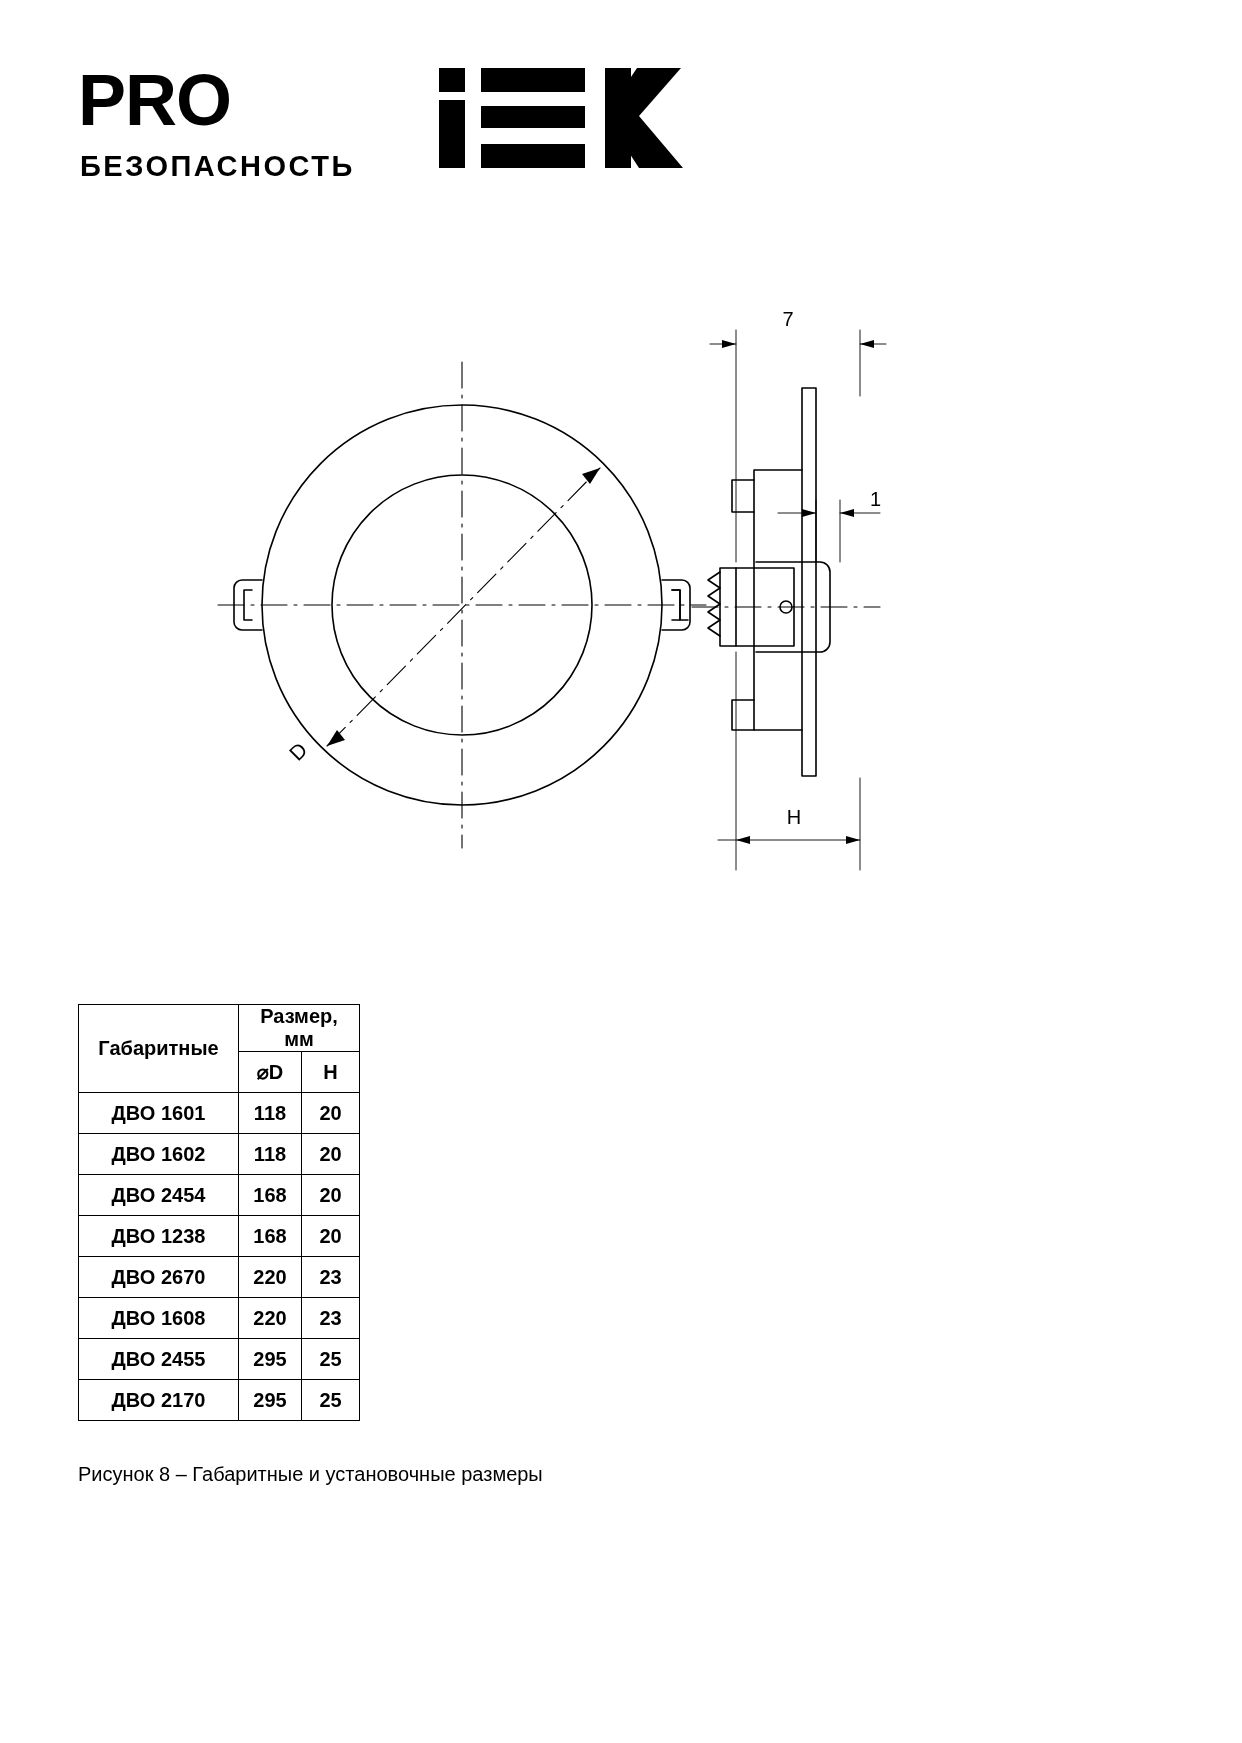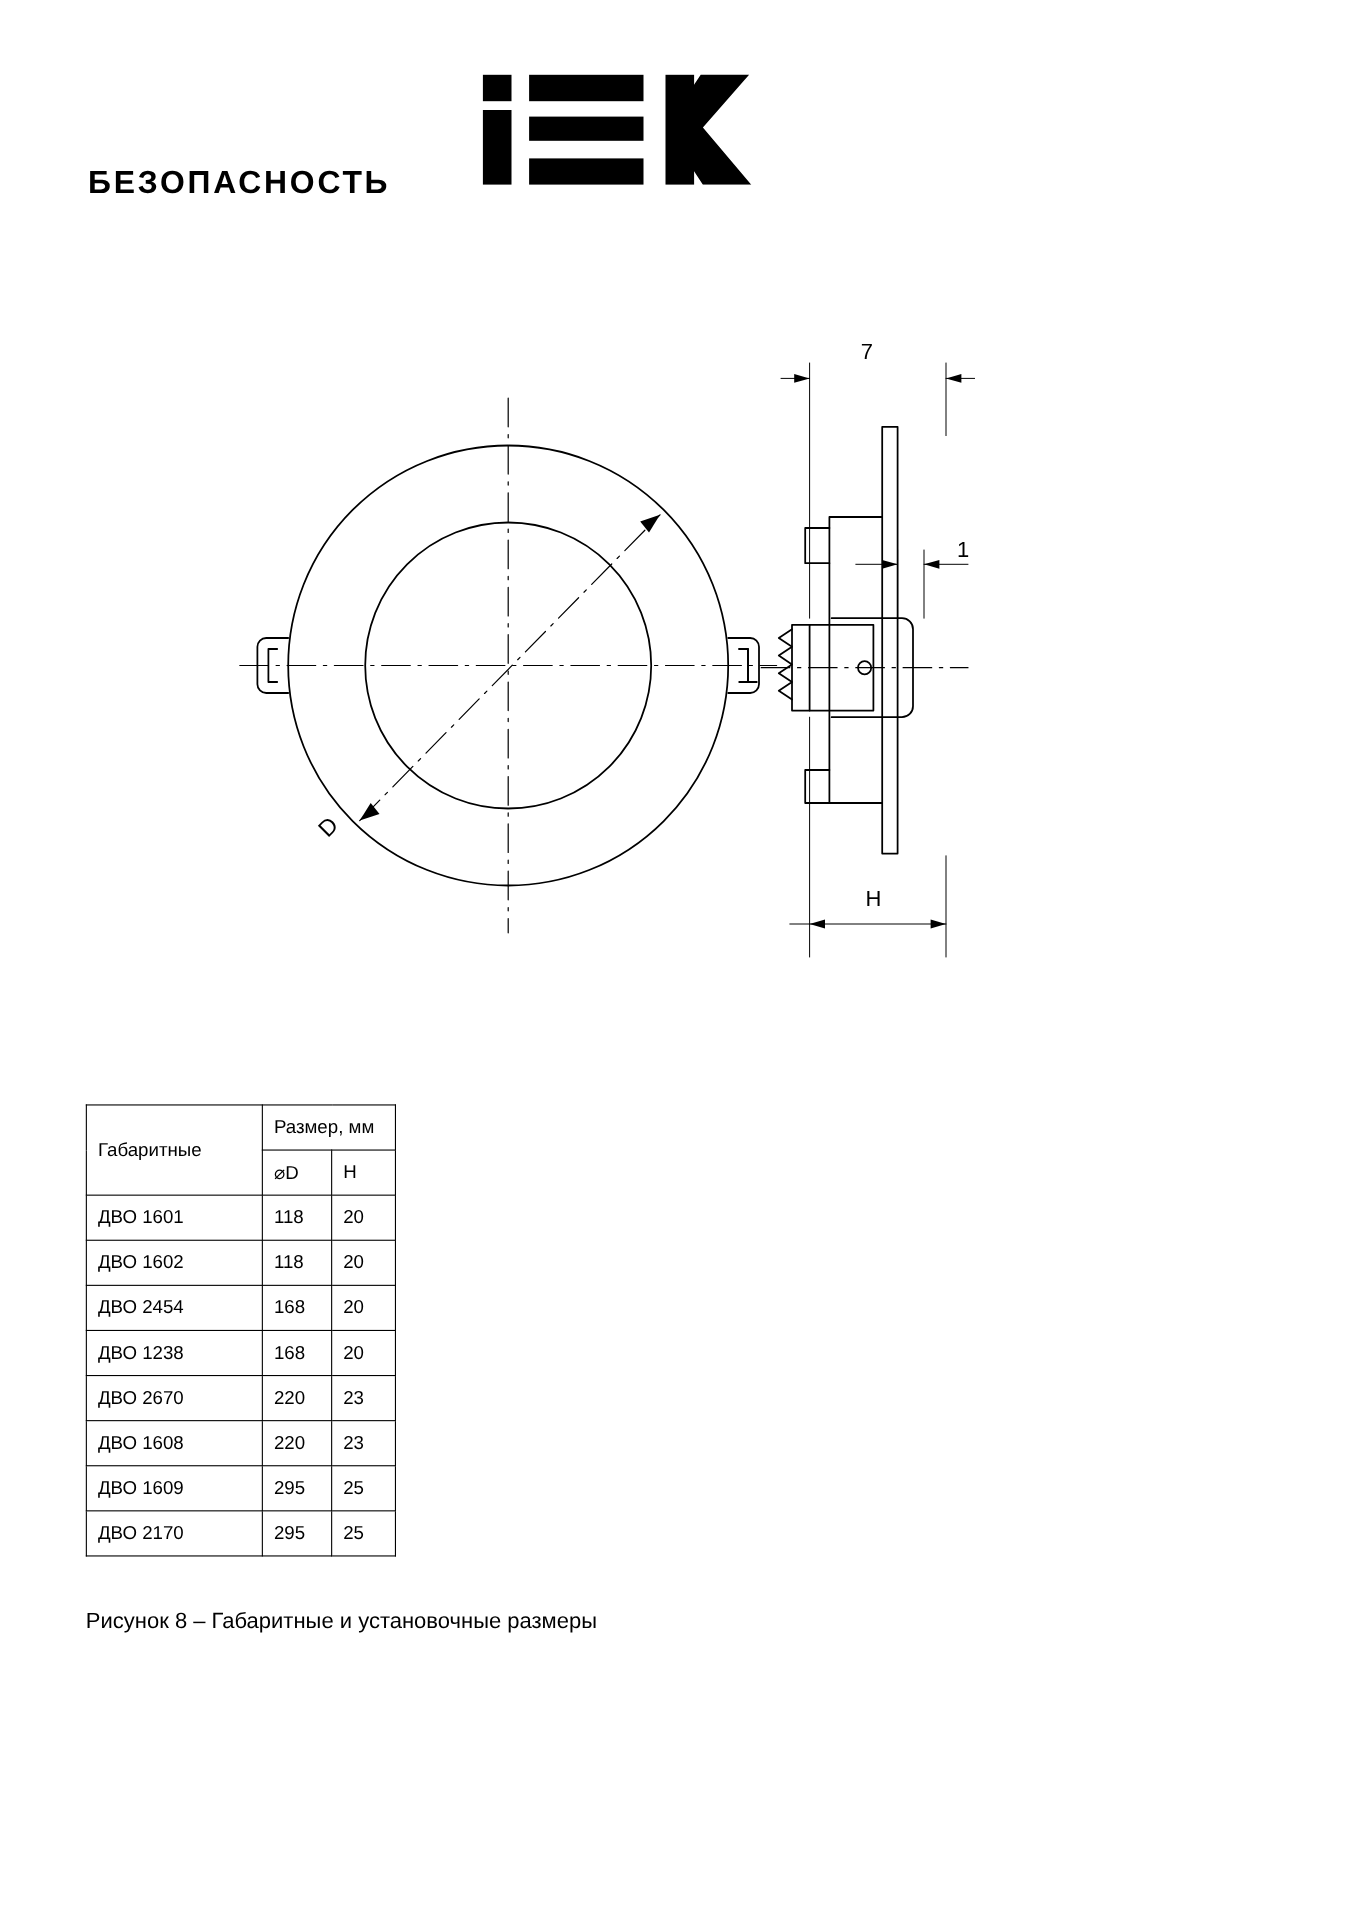--- a/index.html
+++ b/index.html
@@ -63,42 +63,43 @@
   
   .dim-table {
     position: absolute;
     left: 78px;
     top: 1004px;
     border-collapse: collapse;
     font-size: 17px;
   }
   .dim-table td, .dim-table th {
     border: 1px solid #000000;
-    font-weight: normal;
-    text-align: left;
+    font-weight: bold;
+    text-align: center;
     padding: 0 10px;
     height: 41px;
     box-sizing: border-box;
-    font-size: 17px;
+    font-size: 20px;
   }
   .col-name { width: 160px; }
   .col-d { width: 63px; }
   .col-h { width: 58px; }
 
   .caption {
     position: absolute;
     left: 78px;
     top: 1463px;
     font-size: 20px;
   }
 </style>
 </head>
 <body>
 
 <div class="logo">
+  <div class="logo-pro">PRO</div>
   <div class="logo-sub">БЕЗОПАСНОСТЬ</div>
   <div class="logo-iek">
     <svg viewBox="0 0 300 110" width="300" height="110" aria-hidden="true">
 
       <rect x="6" y="10" width="26" height="24" fill="#000"></rect>
       <rect x="6" y="42" width="26" height="68" fill="#000"></rect>
 
       <rect x="48" y="10" width="104" height="24" fill="#000"></rect>
       <rect x="48" y="48" width="104" height="22" fill="#000"></rect>
       <rect x="48" y="86" width="104" height="24" fill="#000"></rect>
@@ -215,21 +216,21 @@
       <td>ДВО 2670</td>
       <td>220</td>
       <td>23</td>
     </tr>
     <tr>
       <td>ДВО 1608</td>
       <td>220</td>
       <td>23</td>
     </tr>
     <tr>
-      <td>ДВО 1609</td>
+      <td>ДВО 2455</td>
       <td>295</td>
       <td>25</td>
     </tr>
     <tr>
       <td>ДВО 2170</td>
       <td>295</td>
       <td>25</td>
     </tr>
   </tbody>
 </table>

